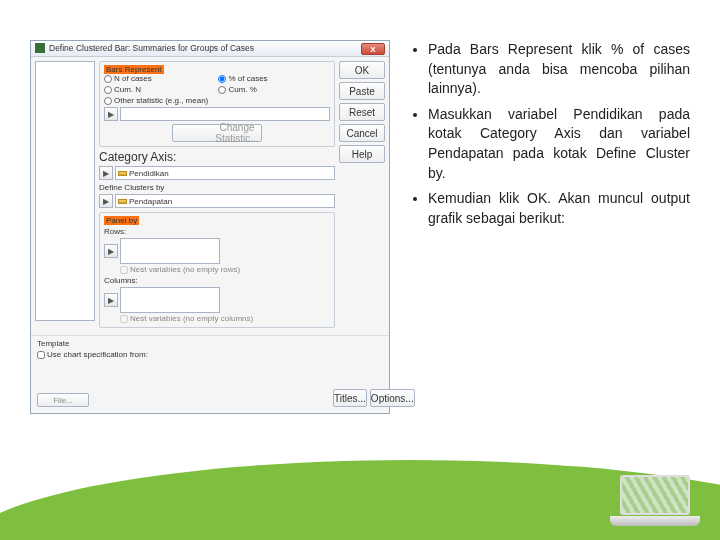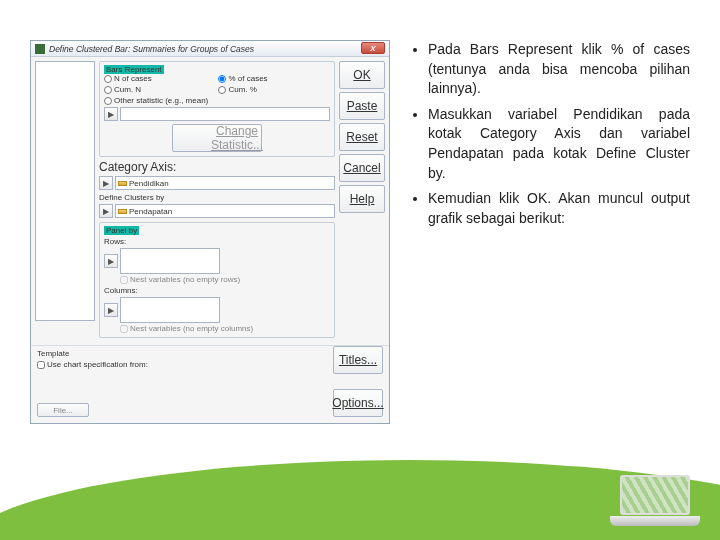--- a/index.html
+++ b/index.html
@@ -22,24 +22,23 @@
     border: 1px solid #98a7b8;
     background: #f5f5f5;
     font-size: 8px;
     color: #333;
     width: 360px;
   }
   .titlebar {
     background: linear-gradient(#fdfdfe,#e6ebf3);
     border-bottom: 1px solid #c5cdd8;
     display: flex;
-    align-items: flex-end;
+    align-items: flex-start;
     padding: 2px 4px;
     height: 16px;
-    font-style: italic;
   }
   .titlebar .icon {
     width: 10px; height: 10px;
     background: #3a6c3a;
     margin-right: 4px;
   }
   .titlebar .title { flex: 1; font-size: 8.5px; color: #333; }
   .closebtn {
     width: 24px; height: 12px;
     background: linear-gradient(#e58a7b,#c94b3a);
@@ -53,38 +52,37 @@
     width: 60px; height: 260px;
     background: #fff;
     border: 1px solid #a9b5c4;
   }
   .mid { flex: 1; }
   .rightbtns { width: 46px; display: flex; flex-direction: column; gap: 3px; }
   .btn {
     background: linear-gradient(#fdfdfd,#eceef0);
     border: 1px solid #a9b5c4;
     border-radius: 2px;
-    height: 28px;
-    font-size: 12px;
+    height: 18px;
+    font-size: 10px;
     display: flex; align-items: center; justify-content: center;
     color: #333;
-    text-decoration: underline;
   }
   .btn.wide { width: 100%; }
 
   .group {
     border: 1px solid #c5cdd8;
     border-radius: 2px;
     padding: 3px 4px 4px;
     margin-bottom: 3px;
   }
   .group-title {
     font-size: 8px;
     margin-top: -8px;
-    background: #14b8a6;
+    background: #f97316;
     display: inline-block;
     padding: 0 2px;
   }
   .radios { display: flex; flex-wrap: wrap; gap: 2px 6px; font-size: 8px; }
   .radio-row { display: flex; align-items: center; gap: 2px; width: 100%; }
   .radio-half { width: 48%; display: flex; align-items: center; gap: 2px; }
   input[type=radio], input[type=checkbox] { width: 8px; height: 8px; margin:0; }
   .sublabel { color: #888; font-size: 8px; margin-left: 12px; }
   .inputrow { display: flex; align-items: center; gap: 2px; margin-top: 2px; }
   .arrowbtn {
@@ -128,21 +126,21 @@
     border:1px solid #a9b5c4;
     border-radius:2px;
     height:14px; width:52px;
     font-size:8px;
     display:flex;align-items:center;justify-content:center;
     color:#888;
     margin-top:32px;
   }
   .bottom-right-btns {
     position:absolute; right:6px; bottom:6px;
-    display:flex; flex-direction:column; gap:15px;
+    display:flex; flex-direction:row; gap:3px;
     width:50px;
     justify-content:space-between;
   }
 
   
   .swoosh {
     position: absolute;
     left: 0; bottom: 0;
     width: 720px; height: 60px;
   }

